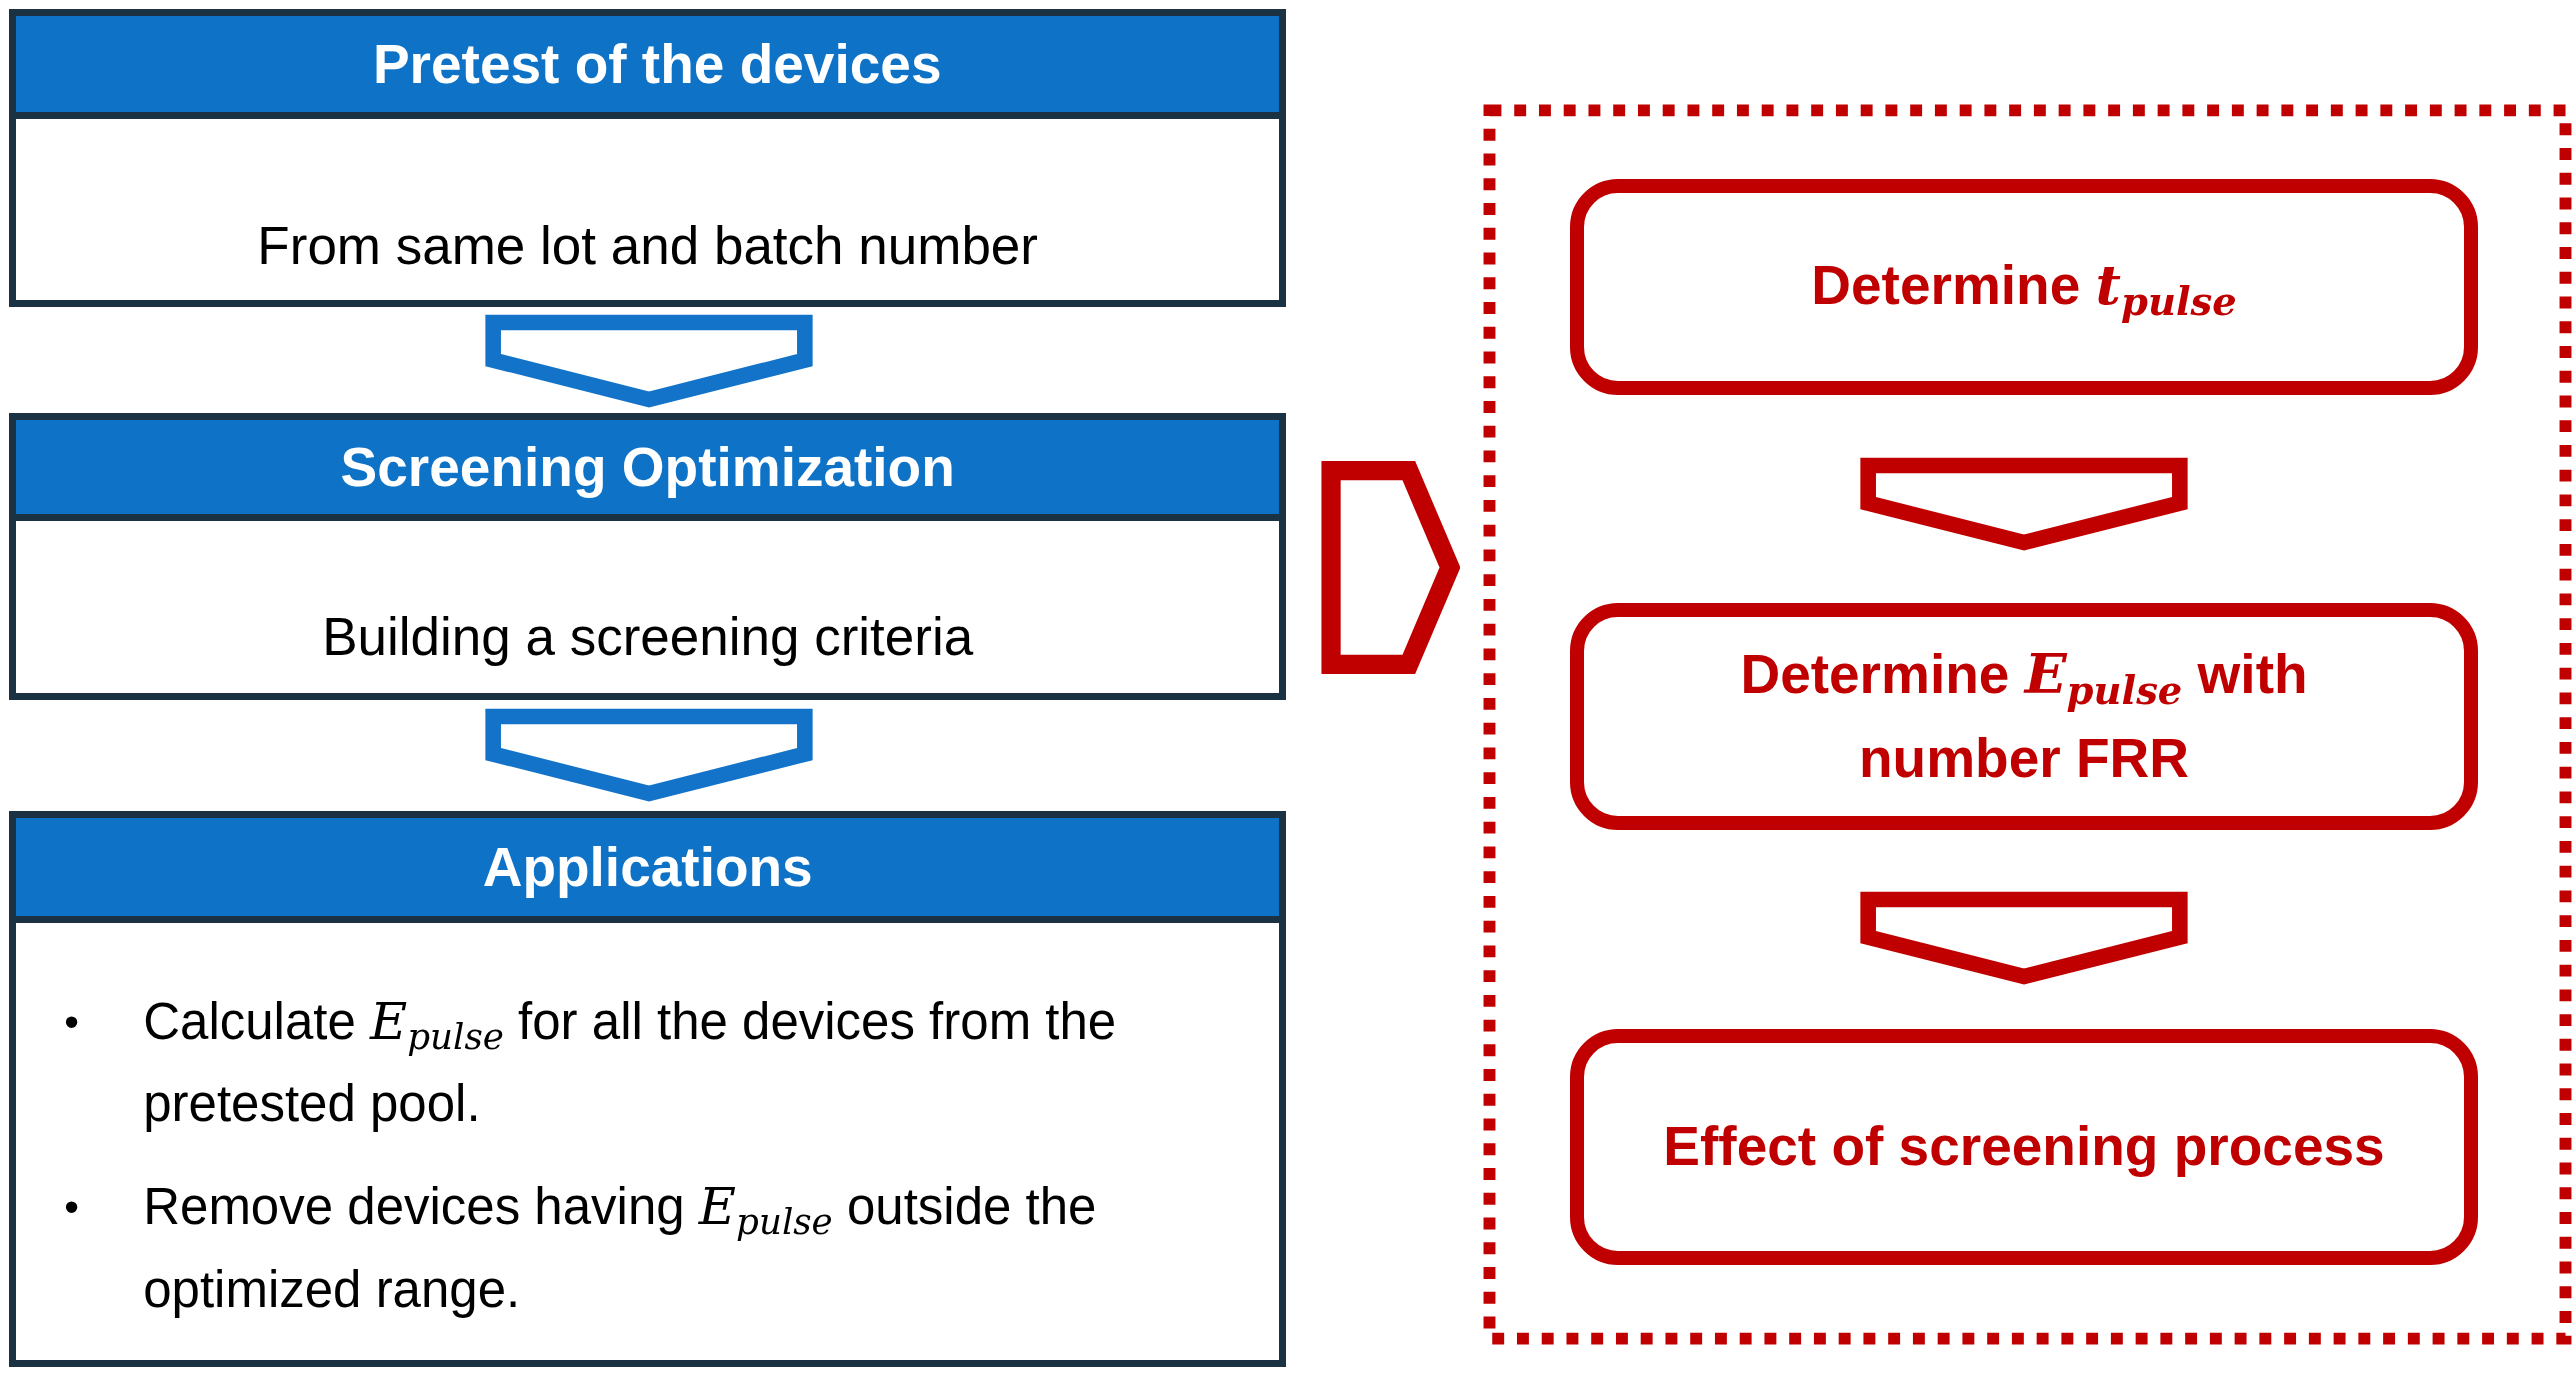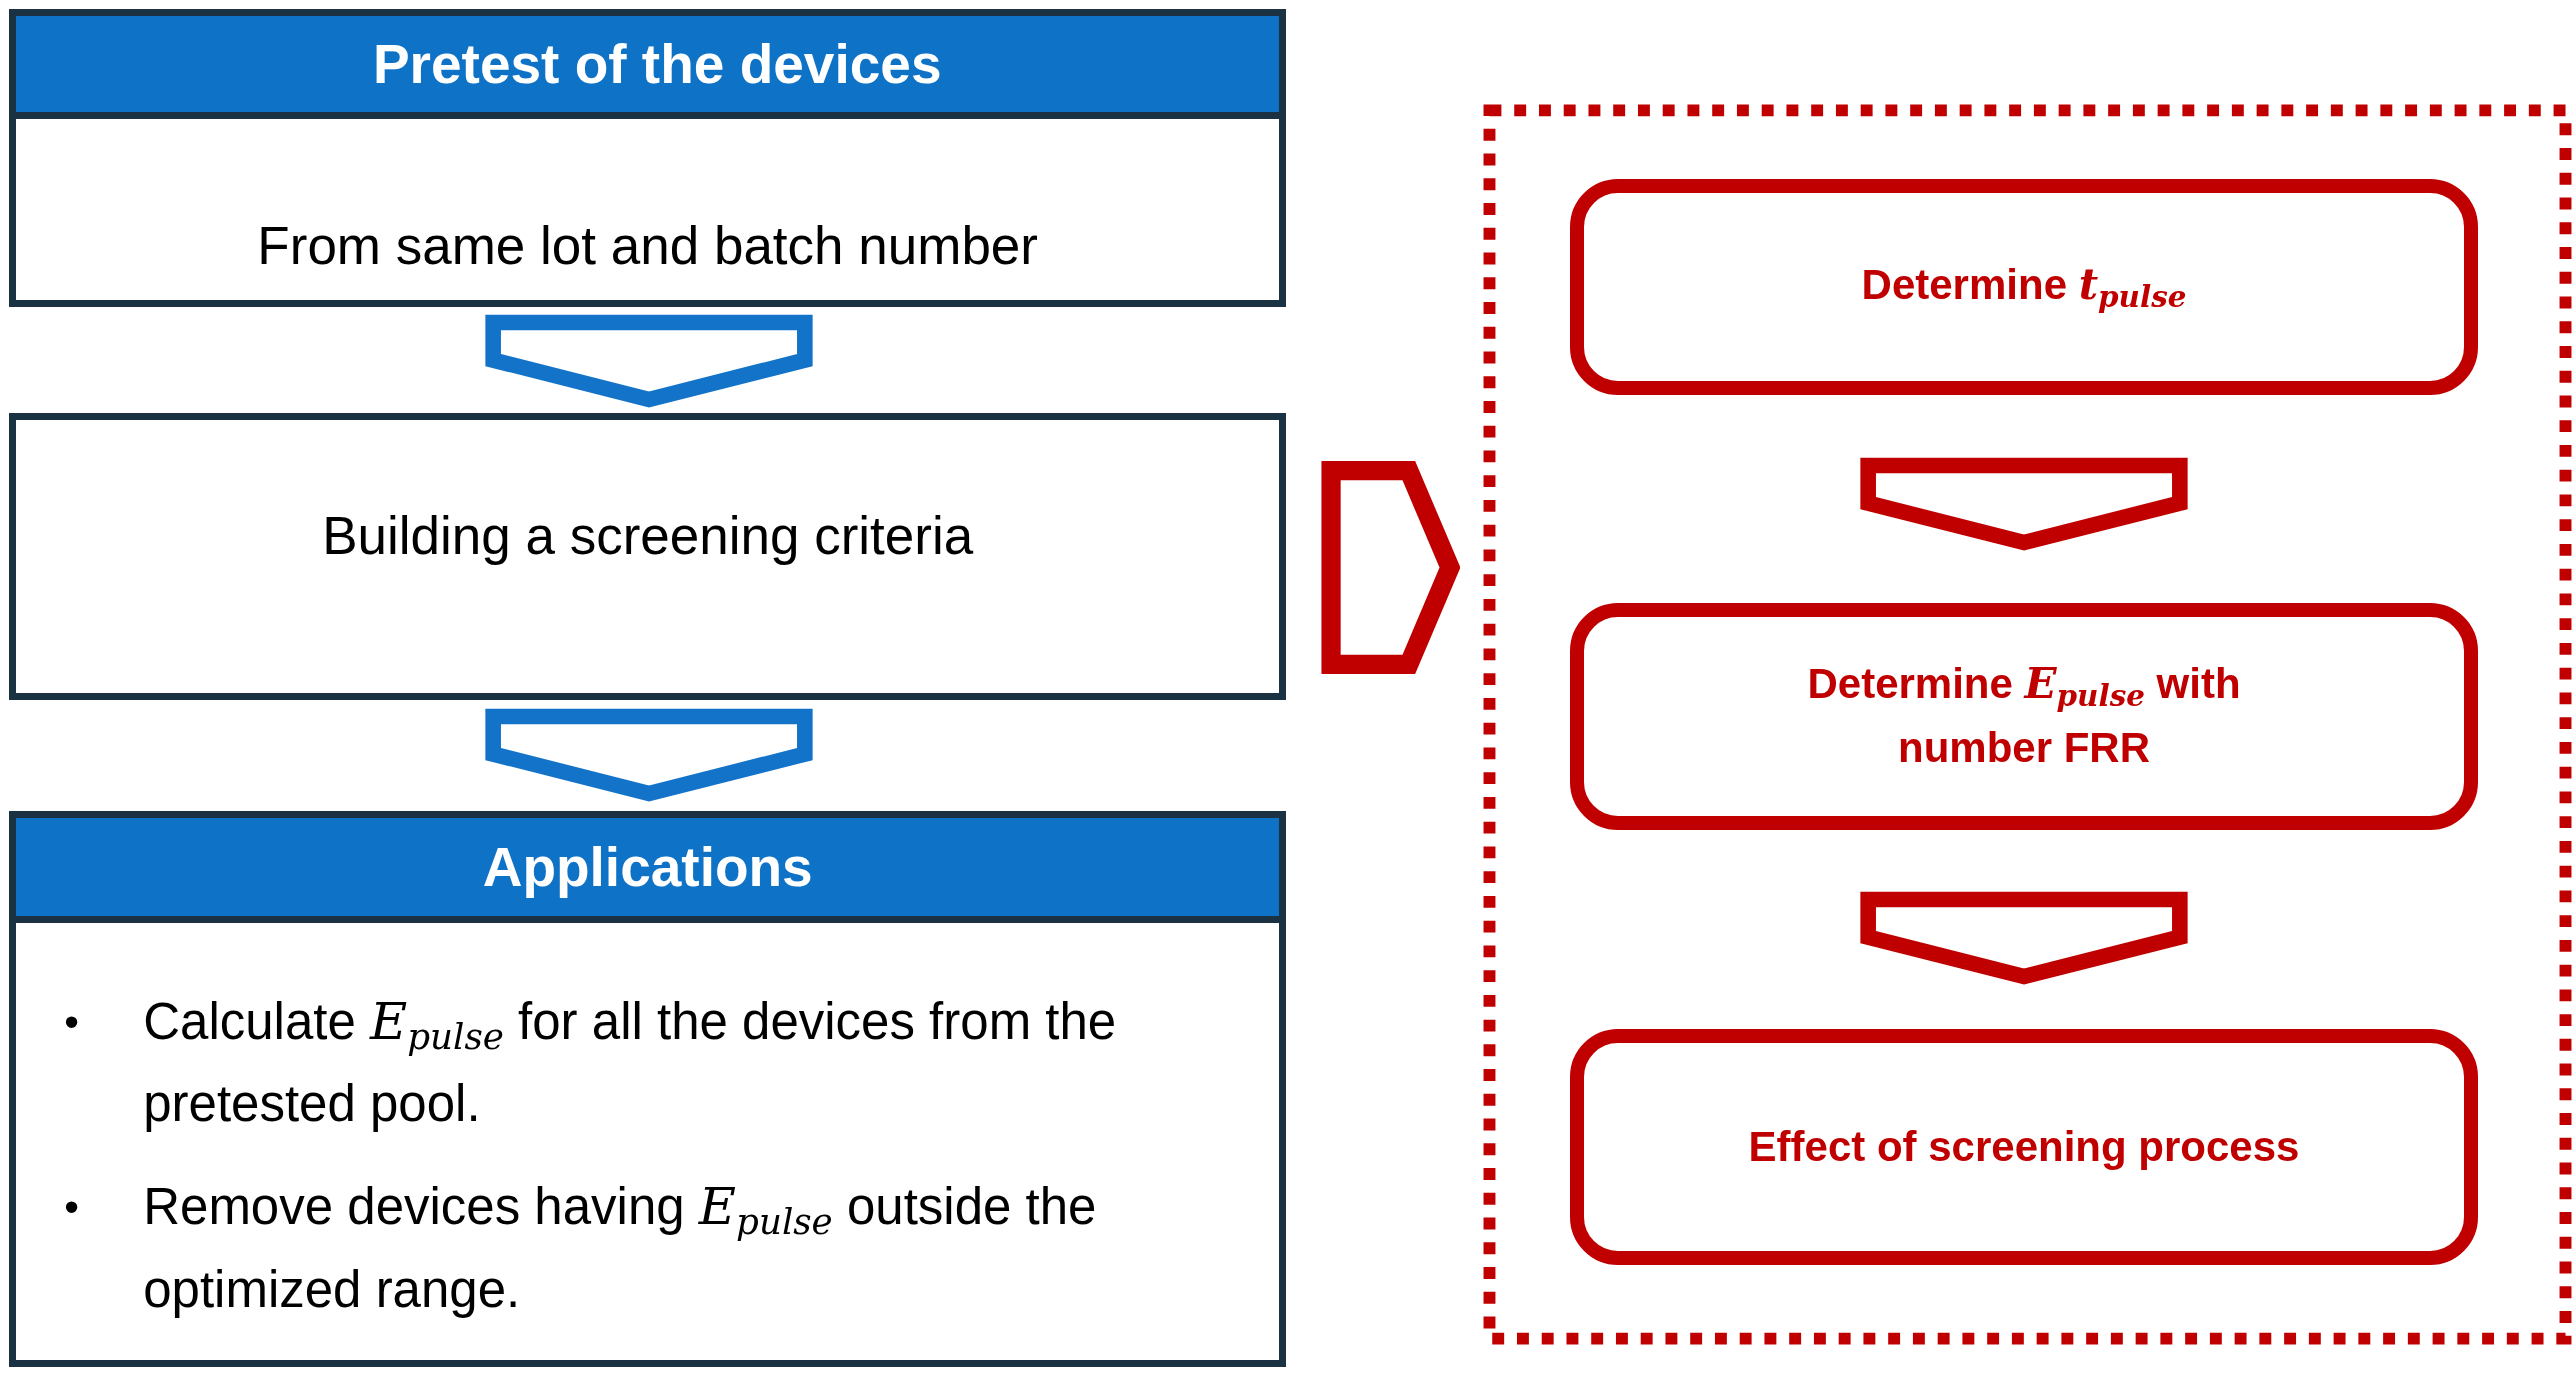--- a/index.html
+++ b/index.html
@@ -86,21 +86,21 @@
     box-sizing:border-box;
     border:14.7px solid var(--red);
     border-radius:48px;
     background:#ffffff;
     display:flex;
     flex-direction:column;
     align-items:center;
     justify-content:center;
     color:var(--red);
     font-weight:bold;
-    font-size:42px;
+    font-size:55px;
     text-align:center;
     line-height:1.45;
   }
   .rbox .mi,.rbox .msub{font-weight:bold;}
 </style>
 </head>
 <body>
 
 <div class="canvas">
 
@@ -111,20 +111,23 @@
     <div class="lbody" style="height:180px;">
       <span>From same lot and batch number</span>
     </div>
   </div>
 
   <svg class="shape" style="left:484px;top:314px;" width="330" height="94" viewBox="0 0 360 102">
     <polygon points="10,9 350,9 350,50 180,93 10,50" fill="#ffffff" stroke="#1273C8" stroke-width="17" stroke-linejoin="miter"></polygon>
   </svg>
 
   <div class="lbox" style="top:413px;height:287px;">
+    <div class="lhead" style="height:94px;">
+      <span>Screening Optimization</span>
+    </div>
     <div class="lbody" style="height:159px;">
       <span>Building a screening criteria</span>
     </div>
   </div>
 
   <svg class="shape" style="left:484px;top:708px;" width="330" height="94" viewBox="0 0 360 102">
     <polygon points="10,9 350,9 350,50 180,93 10,50" fill="#ffffff" stroke="#1273C8" stroke-width="17" stroke-linejoin="miter"></polygon>
   </svg>
 
   <div class="lbox" style="top:811px;height:556px;">

